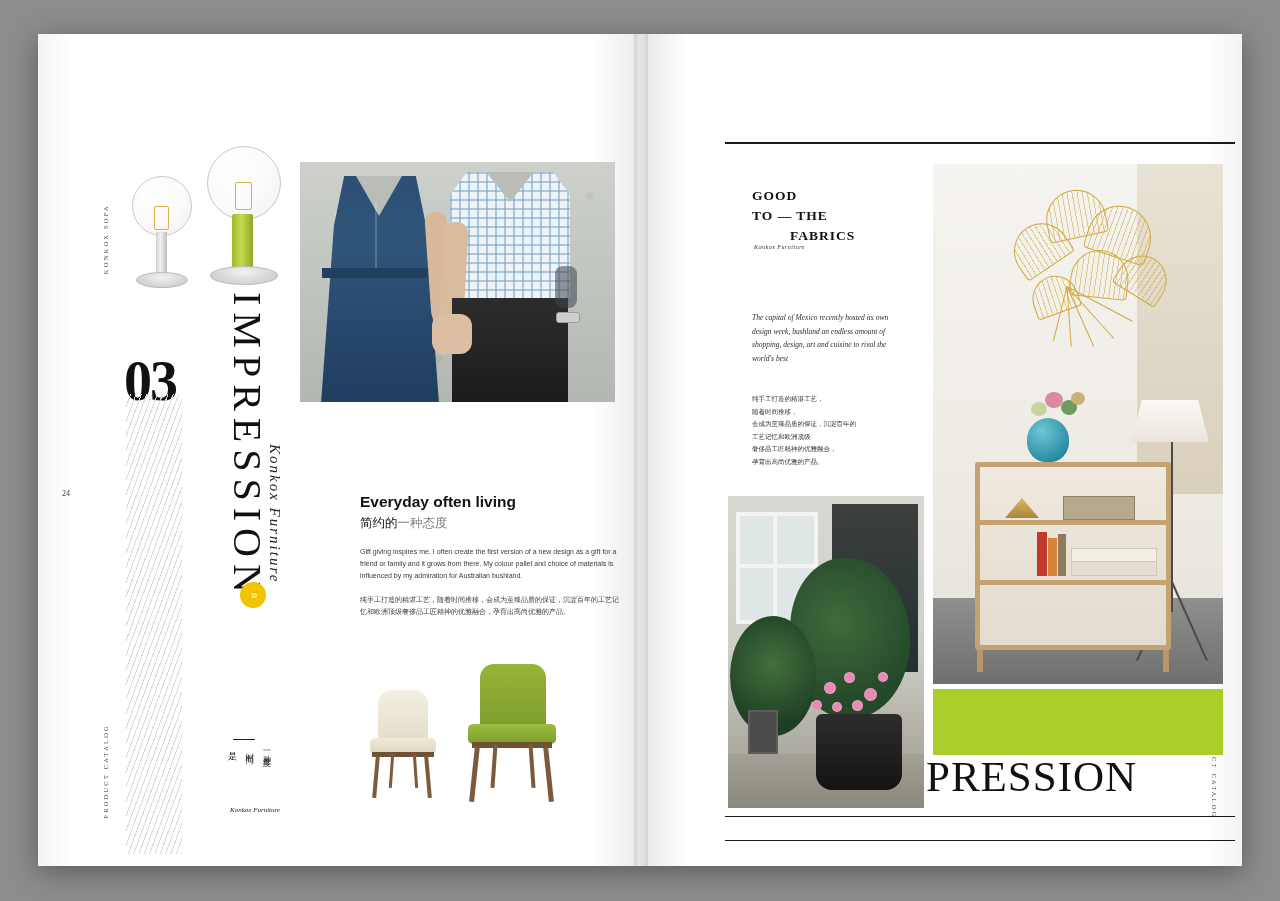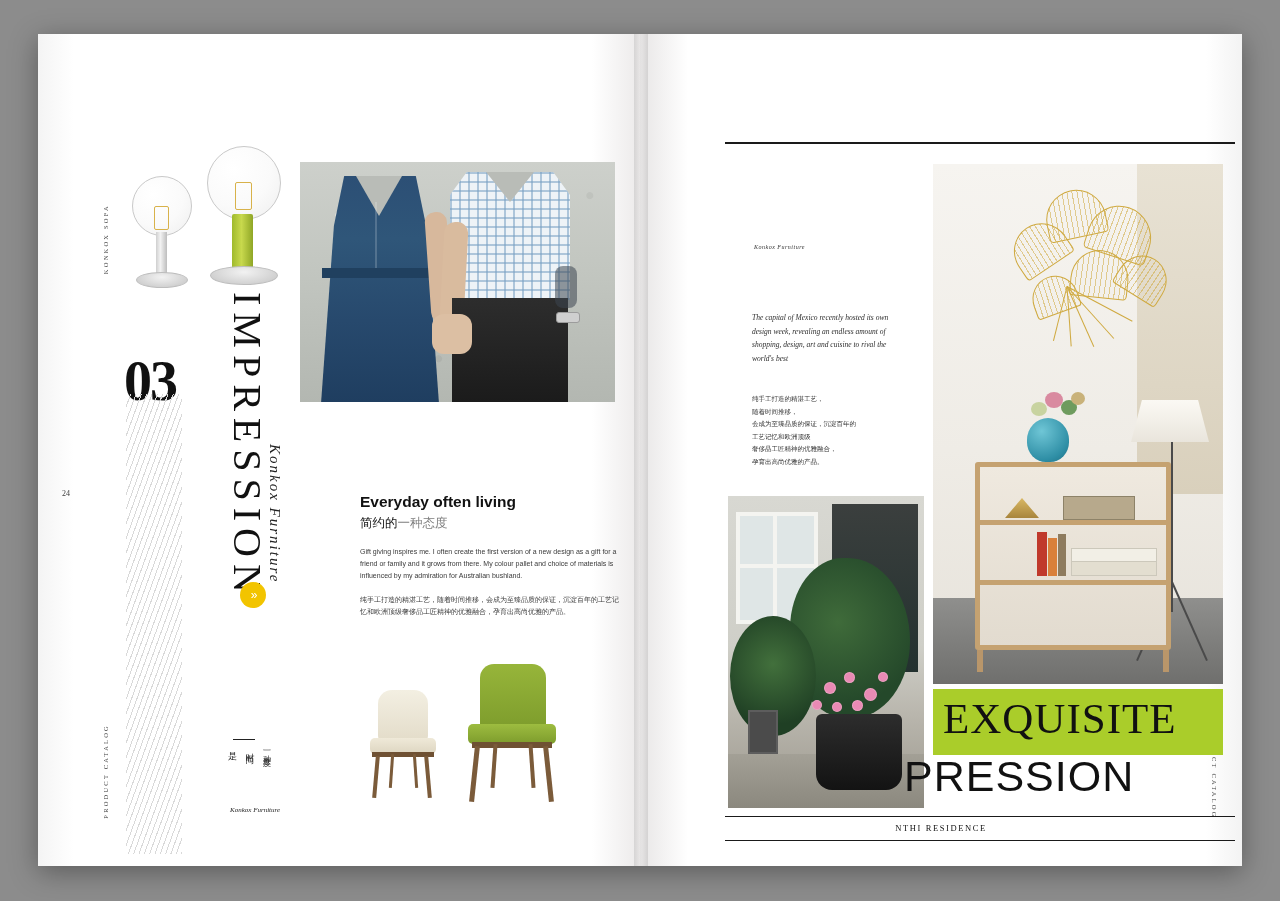--- a/index.html
+++ b/index.html
@@ -624,23 +624,23 @@
     position: absolute;
     left: 303px;
     top: 660px;
     font-family: "Liberation Serif", serif;
     font-size: 43px;
     letter-spacing: 1px;
     color: #111;
   }
   .pression {
     position: absolute;
-    left: 264px;
+    left: 286px;
     top: 718px;
-    font-family: Liberation Sans, sans-serif;
+    font-family: Liberation Serif, serif;
     font-size: 43px;
     letter-spacing: 1px;
     color: #111;
   }
 </style>
 </head>
 <body>
 
 <div id="stage">
   <div class="spread">
@@ -726,23 +726,28 @@
     </div>
 
     <div class="page page-right">
 
       <div class="vtext" style="right:24px; top:170px;">KONKOX SOFA</div>
       <div class="pagenum" style="right:24px; top:455px;">34</div>
       <div class="vtext" style="right:24px; top:690px;">PRODUCT CATALOG</div>
 
       <div class="rule-top"></div>
 
+      <div class="good-title">
+        <div class="l1">GOOD</div>
+        <div class="l2">TO — THE</div>
+        <div class="l3">FABRICS</div>
+      </div>
       <div class="good-script">Konkox Furniture</div>
 
-      <div class="cap-en">The capital of Mexico recently hosted its own design week, revealing an endless amount of shopping, design, art and cuisine to rival the world's best</div>
+      <div class="cap-en">The capital of Mexico recently hosted its own design week, bushland an endless amount of shopping, design, art and cuisine to rival the world's best</div>
       <div class="cap-cn" style="white-space:pre-line;">纯手工打造的精湛工艺，
 随着时间推移，
 会成为至臻品质的保证，沉淀百年的
 工艺记忆和欧洲顶级
 奢侈品工匠精神的优雅融合，
 孕育出高尚优雅的产品。</div>
 
       <div class="ginkgo-panel">
         <div class="gp-wall-r"></div>
         <div class="gp-floor"></div>
@@ -811,23 +816,21 @@
         <div class="flower-pink" style="left:96px; top:186px; width:12px; height:12px;"></div>
         <div class="flower-pink" style="left:116px; top:176px; width:11px; height:11px;"></div>
         <div class="flower-pink" style="left:136px; top:192px; width:13px; height:13px;"></div>
         <div class="flower-pink" style="left:104px; top:206px; width:10px; height:10px;"></div>
         <div class="flower-pink" style="left:150px; top:176px; width:10px; height:10px;"></div>
         <div class="flower-pink" style="left:124px; top:204px; width:11px; height:11px;"></div>
         <div class="flower-pink" style="left:84px; top:204px; width:10px; height:10px;"></div>
       </div>
 
       <div class="green-band"></div>
-      <div class="exquisite">EXQUISITE</div>
       <div class="pression">PRESSION</div>
 
       <div class="rule-bottom"></div>
-      <div class="footer-brand">NTHI RESIDENCE</div>
       <div class="rule-bottom2"></div>
     </div>
 
     <div class="gutter"></div>
   </div>
 </div>
 
 </body></html>

